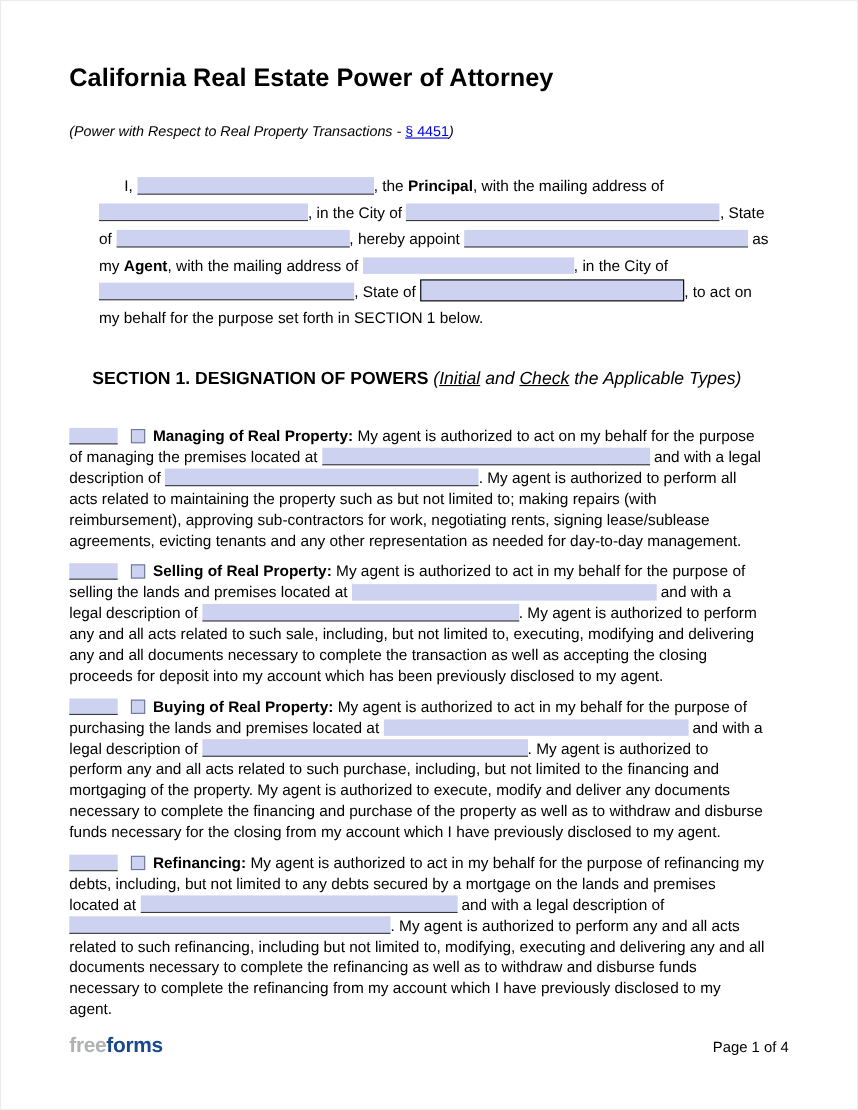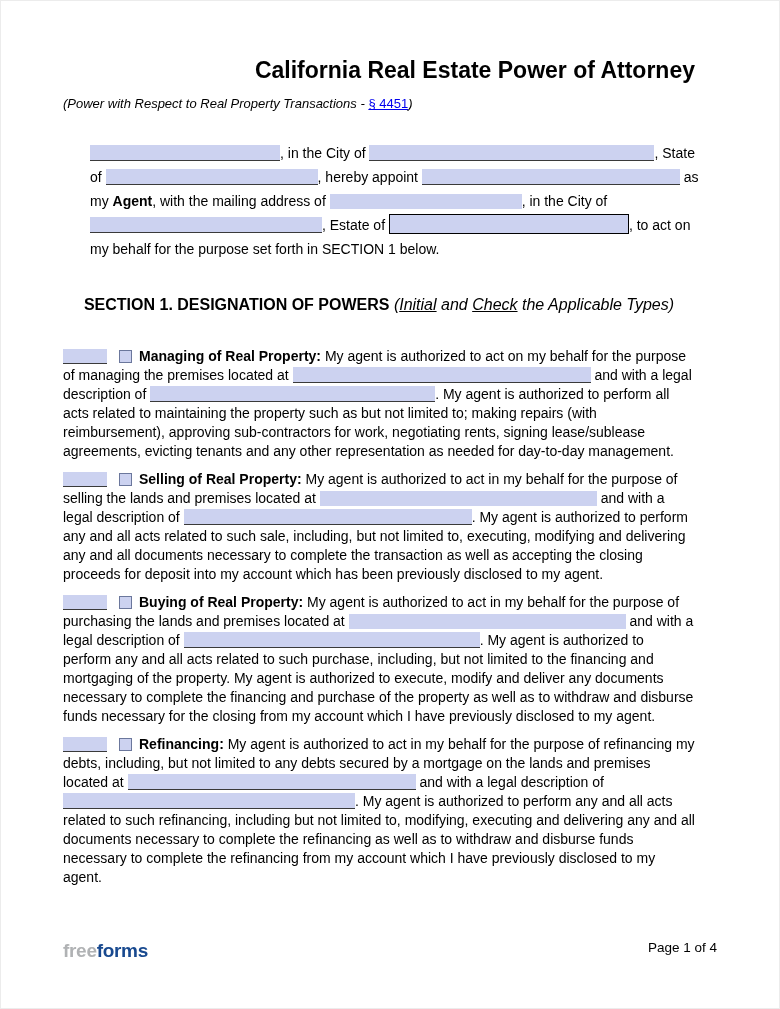--- a/index.html
+++ b/index.html
@@ -8,24 +8,24 @@
     width:780px;height:1009px;
     box-sizing:border-box;
     padding:56px 84px 0 62px;
     background:#fff;
     border:1px solid #ececec;
     font-family:"Liberation Sans","DejaVu Sans",sans-serif;
     color:var(--text-color,#000);
     font-size:14px;
   }
   .title{
-    text-align:right;
+    text-align:left;
     font-size:23px;
     font-weight:bold;
-    margin:0 0 12px 0;
+    margin:0 0 28px 0;
   }
   .subtitle{
     font-size:13px;
     margin:0 0 30px 0;
   }
   .subtitle .i{font-style:italic;}
   .intro{line-height:24px;margin:0 0 33px 0;}
   .iline{white-space:nowrap;padding-left:27px;}
   .iline.indent{padding-left:50px;}
   .section-heading{
@@ -68,41 +68,42 @@
     background:var(--field-fill,#ccd2f0);
     border:1px solid var(--checkbox-border,#6b779c);
     vertical-align:-1.5px;
     margin:0 7px 0 12px;
   }
   .footer{
     position:absolute;
     left:62px;right:62px;bottom:46px;
     display:flex;
     justify-content:space-between;
-    align-items:flex-start;
+    align-items:center;
   }
   .brand{font-size:19px;font-weight:bold;letter-spacing:-0.3px;cursor:pointer;}
   .brand-free{color:var(--brand-gray,#b0b2b4);}
   .brand-forms{color:var(--brand-blue,#18498f);}
   .pagenum{font-size:13.5px;margin-left:34px;}
 </style>
 </head>
 <body>
 
 <div class="page">
 
   <div class="title">California Real Estate Power of Attorney</div>
 
   <div class="subtitle"><span class="i">(Power with Respect to Real Property Transactions - </span><a class="stat-link" href="#">§ 4451</a><span class="i">)</span></div>
 
   <div class="intro">
+    <div class="iline indent"><span>I, </span><span class="blank underlined" style="width: 215px;"></span><span>, the </span><span class="b">Principal</span><span>, with the mailing address of</span></div>
     <div class="iline"><span class="blank underlined" style="width: 190px;"></span><span>, in the City of </span><span class="blank underlined" style="width: 285px;"></span><span>, State</span></div>
     <div class="iline"><span>of </span><span class="blank underlined" style="width: 212px;"></span><span>, hereby appoint </span><span class="blank underlined" style="width: 258px;"></span><span> as</span></div>
     <div class="iline"><span>my </span><span class="b">Agent</span><span>, with the mailing address of </span><span class="blank" style="width: 192px;"></span><span>, in the City of</span></div>
-    <div class="iline"><span class="blank underlined" style="width: 232px;"></span><span>, Estate of </span><span class="boxblank" style="width: 238px;"></span><span>, to act on</span></div>
+    <div class="iline"><span class="blank underlined" style="width: 232px;"></span><span>, State of </span><span class="boxblank" style="width: 238px;"></span><span>, to act on</span></div>
     <div class="iline"><span>my behalf for the purpose set forth in SECTION 1 below.</span></div>
   </div>
 
   <div class="section-heading"><span class="b">SECTION 1. DESIGNATION OF POWERS</span><span class="i"> (</span><span class="i u">Initial</span><span class="i"> and </span><span class="i u">Check</span><span class="i"> the Applicable Types)</span></div>
 
   <div class="powers">
     <p class="power"><span class="initial"></span><span class="checkbox"></span><span class="hu">Managing of Real Property</span><span class="b">:</span><span> My agent is authorized to act on my behalf for the purpose of managing the premises located at </span><span class="blank underlined" style="width: 298px;"></span><span> and with a legal description of </span><span class="blank underlined" style="width: 285px;"></span><span>. My agent is authorized to perform all acts related to maintaining the property such as but not limited to; making repairs (with reimbursement), approving sub-contractors for work, negotiating rents, signing lease/sublease agreements, evicting tenants and any other representation as needed for day-to-day management.</span></p>
     <p class="power"><span class="initial"></span><span class="checkbox"></span><span class="hu">Selling of Real Property</span><span class="b">:</span><span> My agent is authorized to act in my behalf for the purpose of selling the lands and premises located at </span><span class="blank" style="width: 277px;"></span><span> and with a legal description of </span><span class="blank underlined" style="width: 288px;"></span><span>. My agent is authorized to perform any and all acts related to such sale, including, but not limited to, executing, modifying and delivering any and all documents necessary to complete the transaction as well as accepting the closing proceeds for deposit into my account which has been previously disclosed to my agent.</span></p>
     <p class="power"><span class="initial"></span><span class="checkbox"></span><span class="hu">Buying of Real Property</span><span class="b">:</span><span> My agent is authorized to act in my behalf for the purpose of purchasing the lands and premises located at </span><span class="blank" style="width: 277px;"></span><span> and with a legal description of </span><span class="blank underlined" style="width: 296px;"></span><span>. My agent is authorized to perform any and all acts related to such purchase, including, but not limited to the financing and mortgaging of the property. My agent is authorized to execute, modify and deliver any documents necessary to complete the financing and purchase of the property as well as to withdraw and disburse funds necessary for the closing from my account which I have previously disclosed to my agent.</span></p>
     <p class="power"><span class="initial"></span><span class="checkbox"></span><span class="hu">Refinancing</span><span class="b">:</span><span> My agent is authorized to act in my behalf for the purpose of refinancing my debts, including, but not limited to any debts secured by a mortgage on the lands and premises located at </span><span class="blank underlined" style="width: 288px;"></span><span> and with a legal description of </span><span class="blank underlined" style="width: 292px;"></span><span>. My agent is authorized to perform any and all acts related to such refinancing, including but not limited to, modifying, executing and delivering any and all documents necessary to complete the refinancing as well as to withdraw and disburse funds necessary to complete the refinancing from my account which I have previously disclosed to my agent.</span></p>

